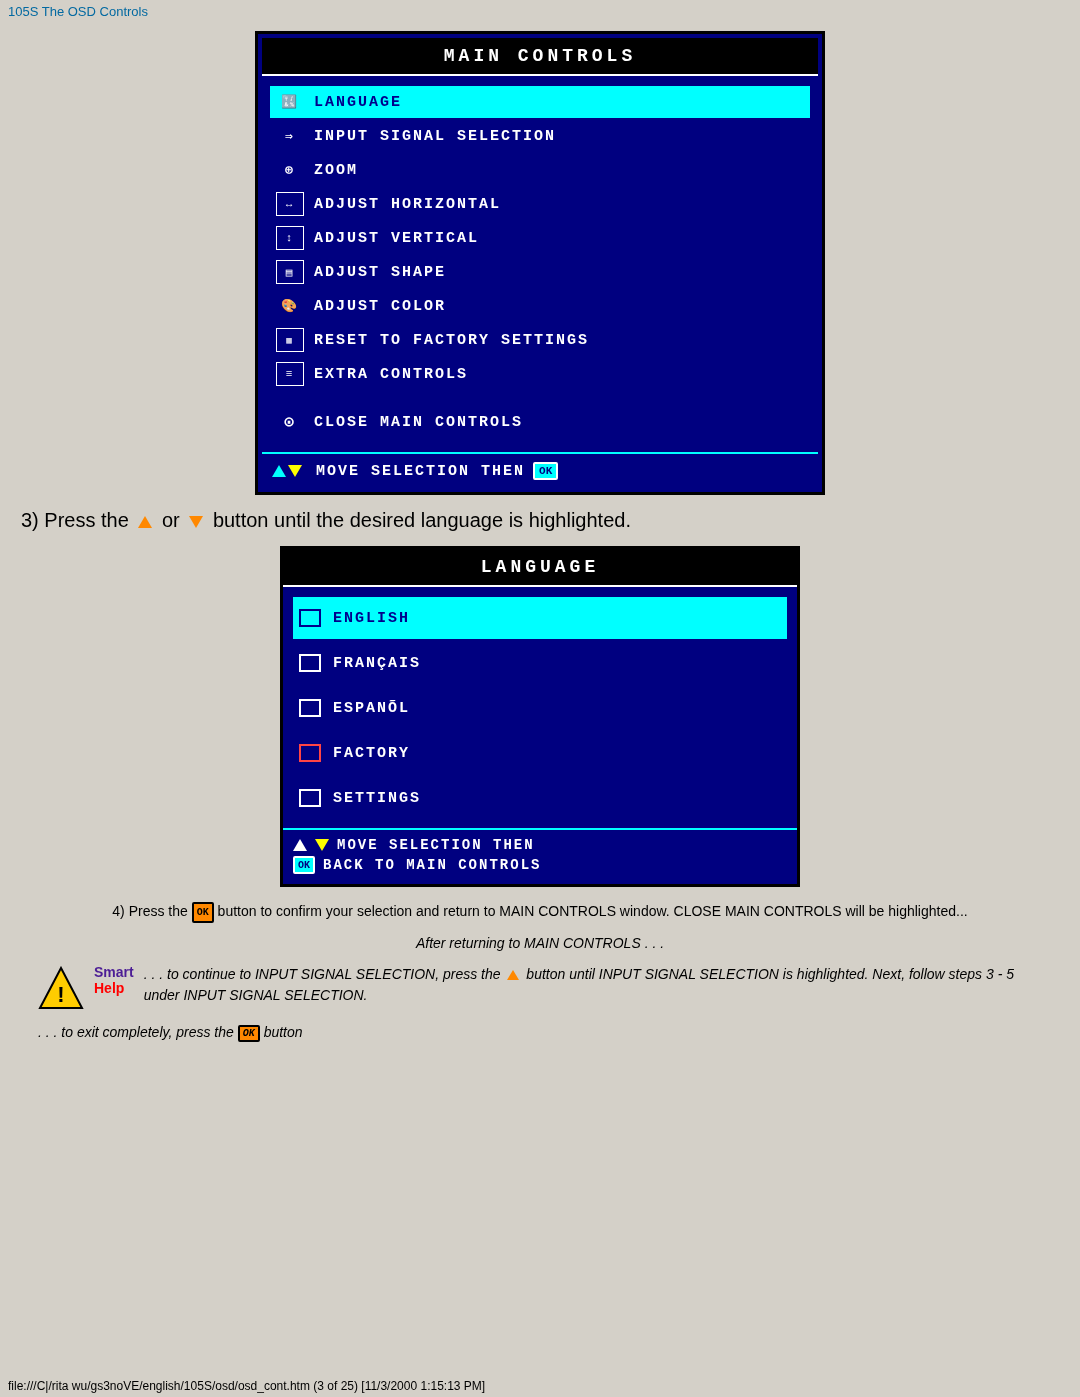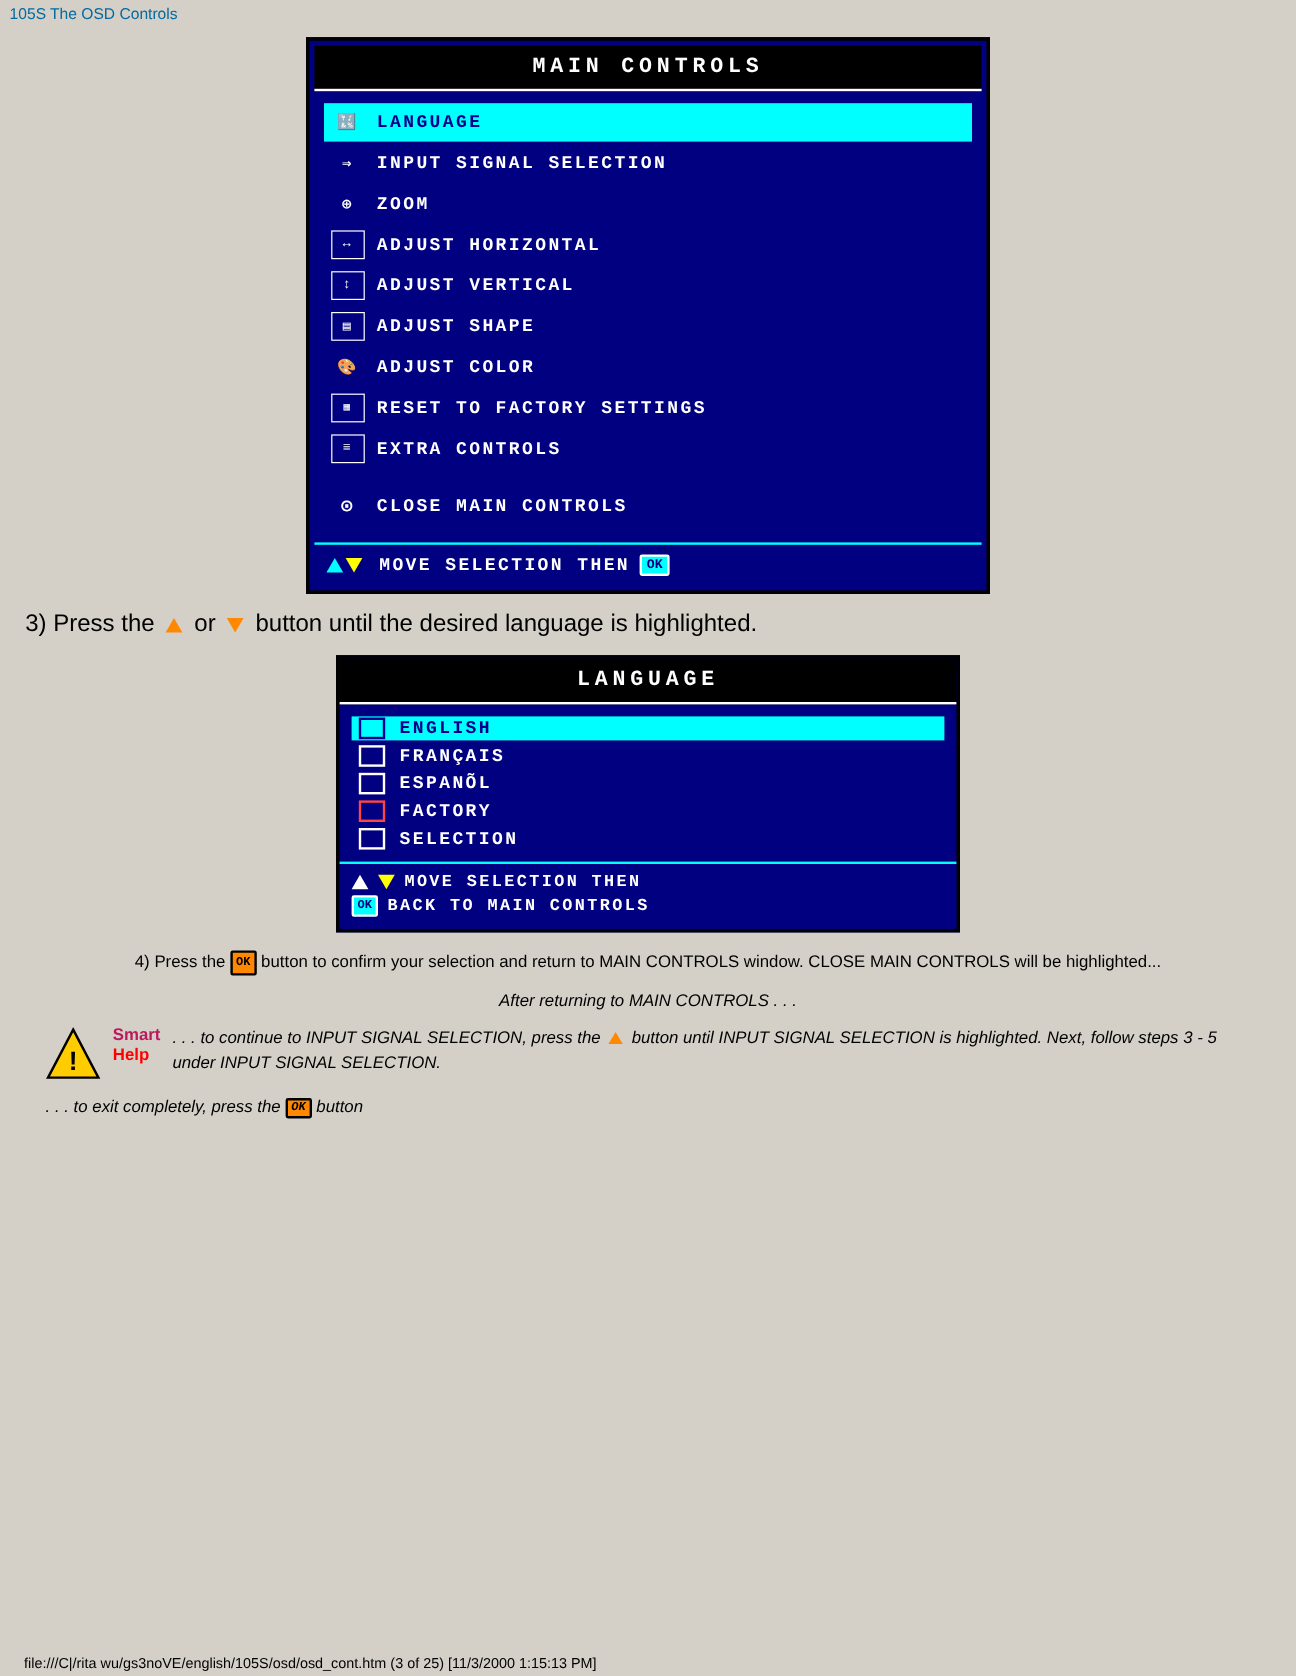--- a/index.html
+++ b/index.html
@@ -171,21 +171,21 @@
       border-bottom: 2px solid #fff;
     }
 
     .lang-osd-body {
       padding: 10px 10px 6px 10px;
     }
 
     .lang-item {
       display: flex;
       align-items: center;
-      padding: 1px 6px;
+      padding: 12px 6px;
       color: #fff;
       font-family: 'Courier New', monospace;
       font-size: 15px;
       letter-spacing: 2px;
       font-weight: bold;
       margin-bottom: 3px;
     }
 
     .lang-item.highlighted {
       background: #00ffff;
@@ -278,21 +278,21 @@
       margin-top: 2px;
     }
 
     .smart-help-label {
       display: flex;
       flex-direction: column;
       align-items: flex-start;
     }
 
     .smart-text {
-      color: #be185d;
+      color: #4c1d95;
       font-size: 14px;
       font-weight: bold;
     }
 
     .help-text {
       color: #ff0000;
       font-size: 14px;
       font-weight: bold;
     }
 
@@ -320,21 +320,21 @@
 
     .exit-text {
       margin: 12px 30px 0 30px;
       font-size: 14px;
       font-style: italic;
     }
 
     .page-footer {
       position: fixed;
       bottom: 4px;
-      left: 20px;
+      left: 8px;
       font-size: 12px;
       color: #000;
     }
   </style>
 </head>
 <body>
 
 <div class="title-bar">
   <span>105S The OSD Controls</span>
 </div>
@@ -433,21 +433,21 @@
       <span>ESPANÕL</span>
     </div>
 
     <div class="lang-item">
       <span class="lang-icon red-icon"></span>
       <span>FACTORY</span>
     </div>
 
     <div class="lang-item">
       <span class="lang-icon"></span>
-      <span>SELECTION</span>
+      <span>SETTINGS</span>
     </div>
 
   </div>
 
   <div class="lang-footer">
     <div class="lang-footer-line">
       <span class="tri-up tri-up-cyan" style="border-bottom-color:#fff;"></span>
       <span class="tri-down" style="border-top-color:#ffff00;"></span>
       <span class="lang-footer-text">MOVE  SELECTION  THEN</span>
     </div>

